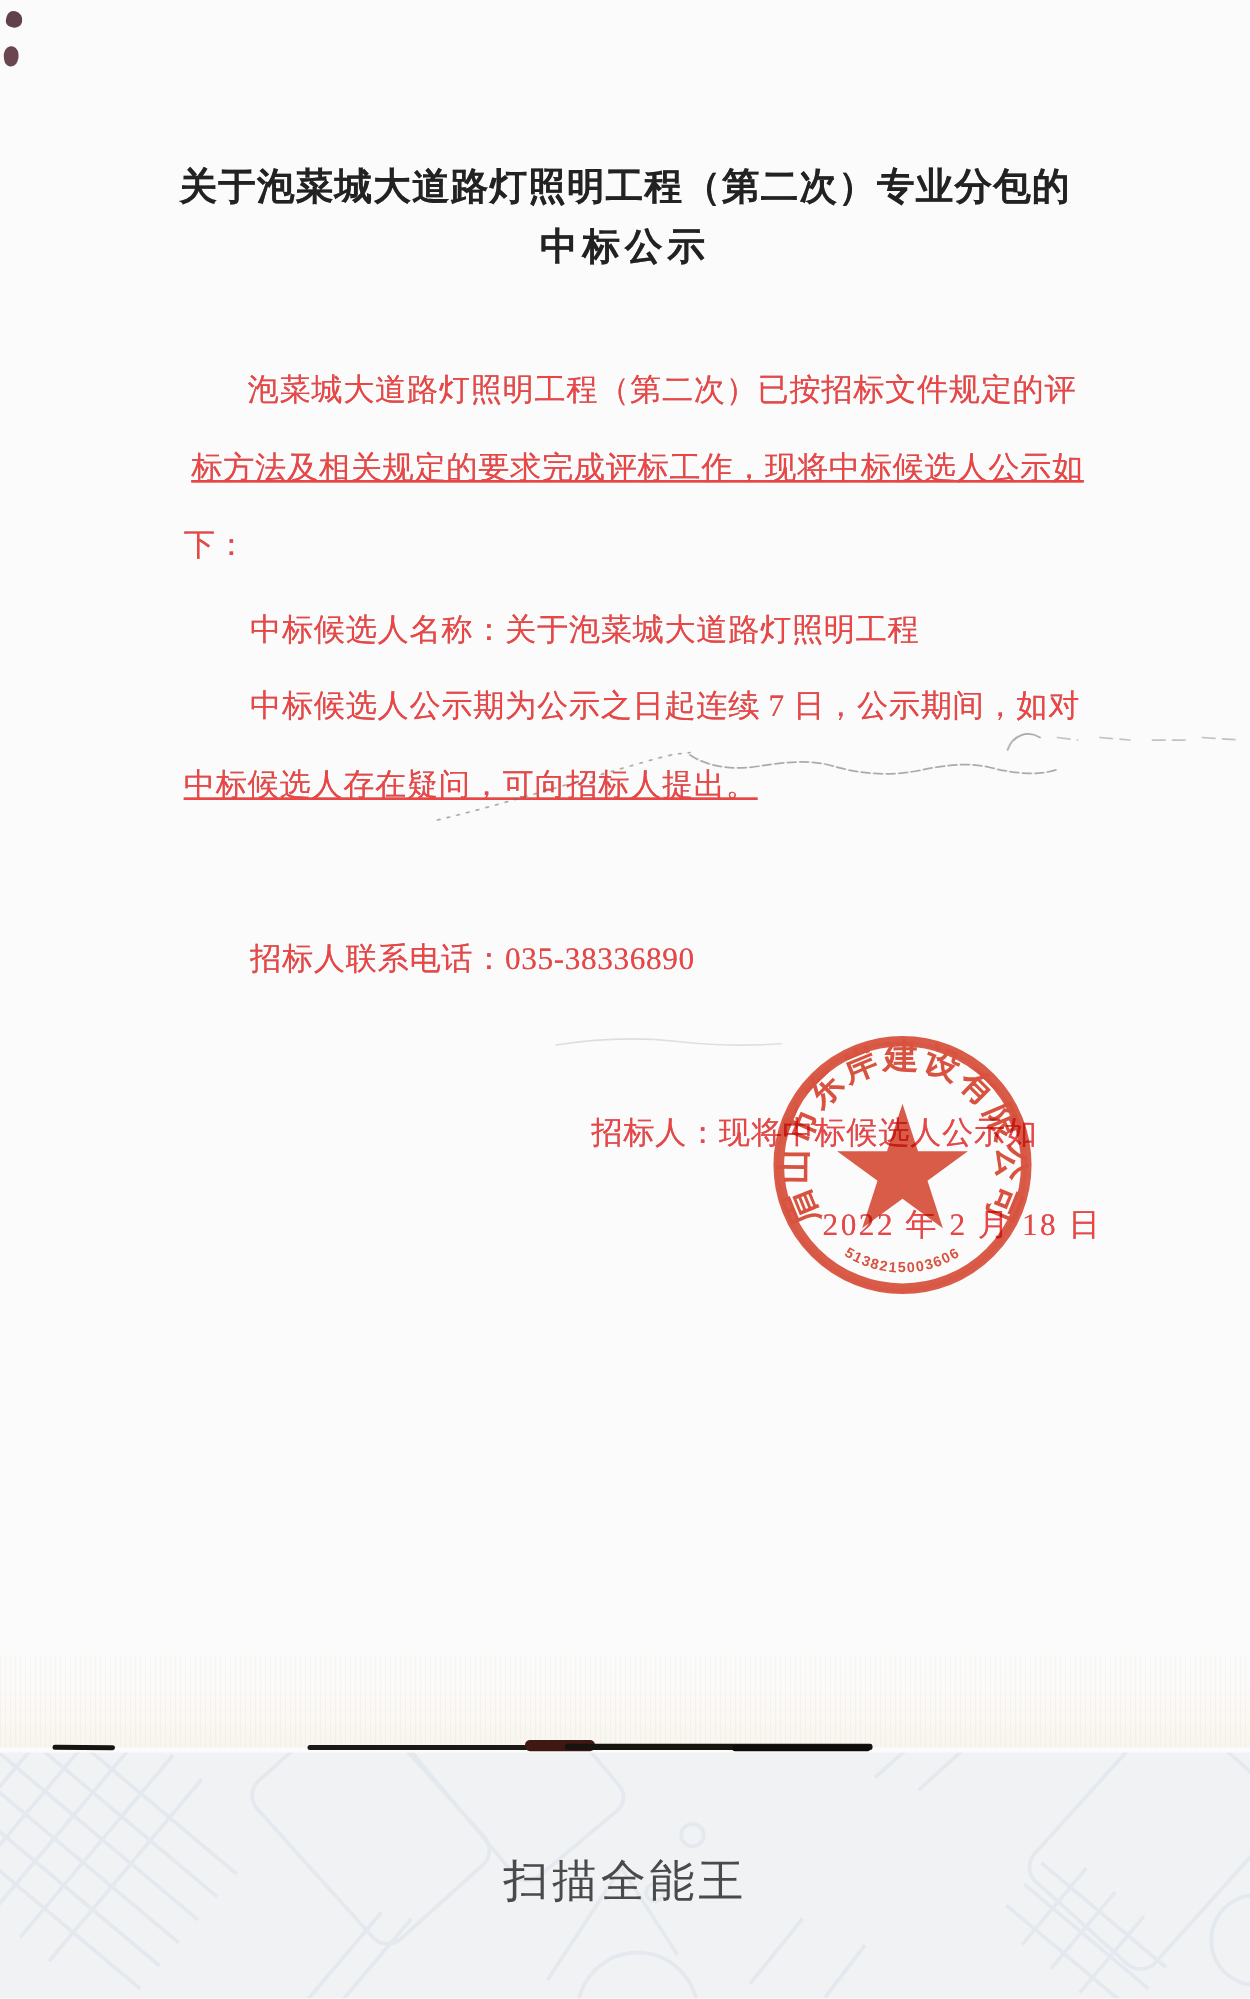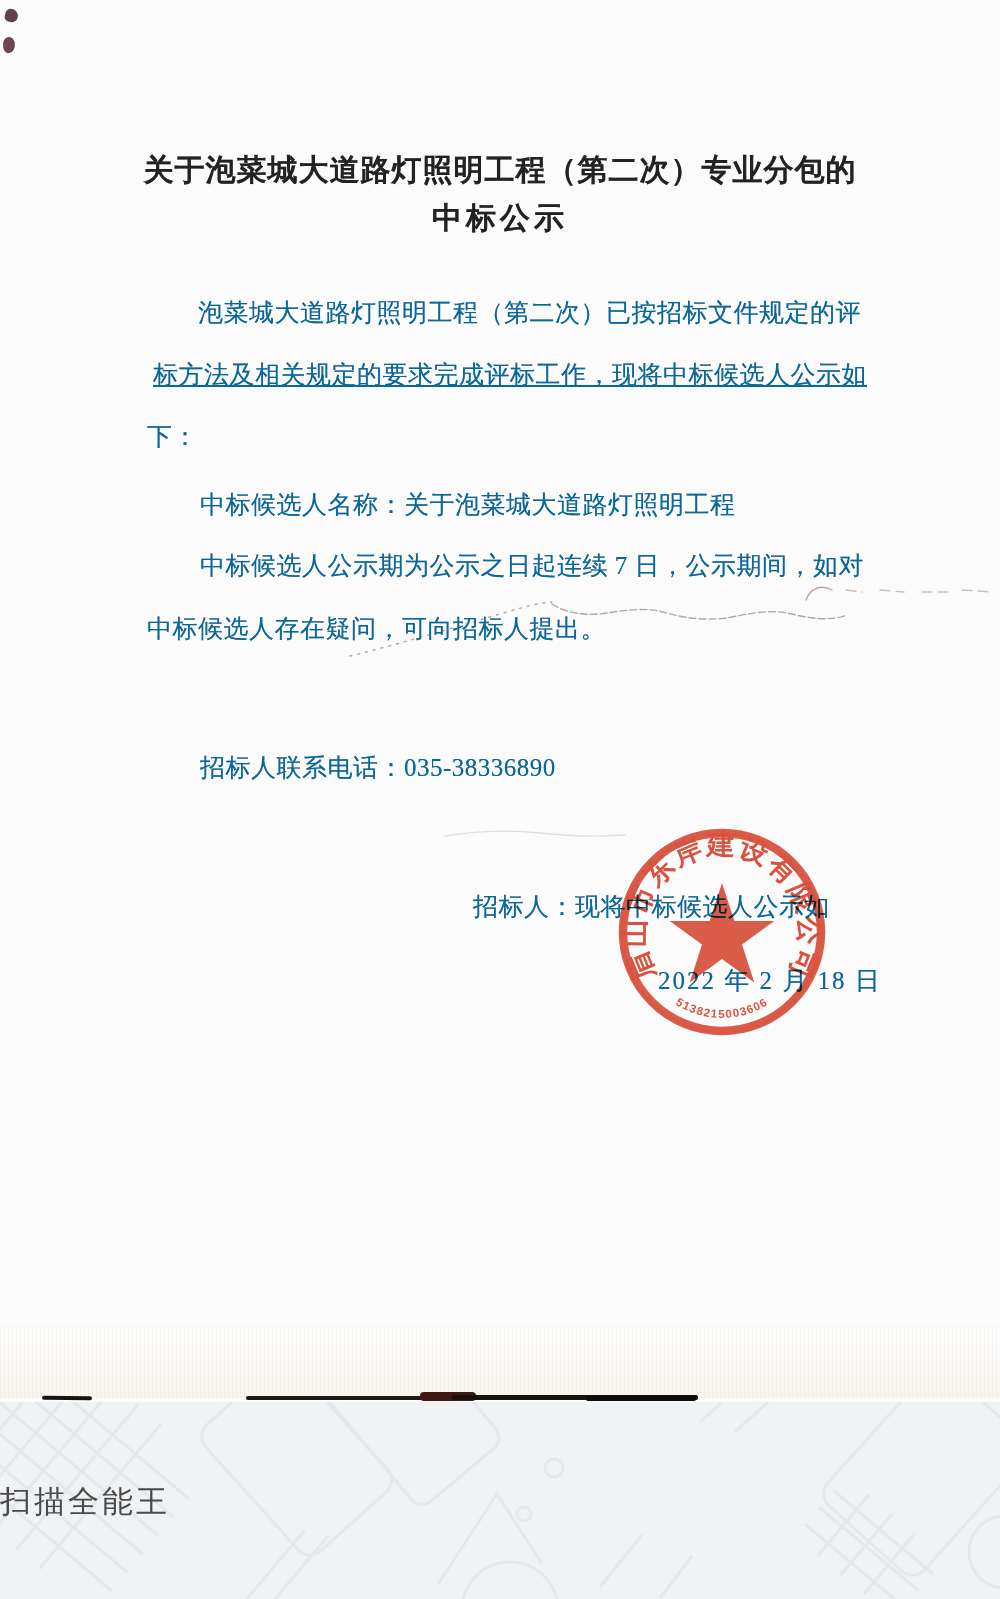--- a/index.html
+++ b/index.html
@@ -10,36 +10,35 @@
     overflow:hidden;
     font-family:"Liberation Serif", serif;
     color:#262626;
   }
   
   .title{
     position:absolute;left:0;width:1000px;text-align:center;
     font-size:30px;font-weight:600;line-height:40px;
     color:#222;letter-spacing:1px;
     text-shadow:0 0 0.5px rgba(40,40,40,.55);
-    margin-top:20px;
   }
   .title1{top:130px;}
   .title2{top:178px;letter-spacing:4px;}
   .bodyline{
     position:absolute;height:32px;line-height:32px;
-    font-size:25px;letter-spacing:0.5px;color:#0369a1;
+    font-size:25px;letter-spacing:0.5px;color:#ef4444;
     text-shadow:0 0 0.5px rgba(40,40,40,.5);
     white-space:nowrap;
   }
   .l0{left:198px;top:297px;}
   .l1{left:153px;top:359px;text-decoration:underline;}
   .l2{left:147px;top:421px;}
   .l3{left:200px;top:489px;}
   .l4{left:200px;top:550px;}
-  .l5{left:147px;top:613px;}
+  .l5{left:147px;top:613px;text-decoration:underline;}
   .l6{left:200px;top:752px;}
   .l7{left:473px;top:891px;}
   .l8{left:658px;top:965px;letter-spacing:2px;}
   
   .mark{position:absolute;opacity:.85;}
   .mark1{left:5px;top:9px;width:13px;height:13px;background:#47212a;border-radius:45% 60% 50% 40%;transform:rotate(14deg);}
   .mark2{left:3px;top:37px;width:12px;height:16px;background:#512530;border-radius:55% 45% 60% 40%;transform:rotate(-8deg);}
   .streaks{
     position:absolute;left:0;top:1324px;width:1000px;height:74px;
     background:
@@ -57,23 +56,23 @@
   .seal-svg{position:absolute;left:585px;top:795px;mix-blend-mode:multiply;opacity:.9;filter:blur(.3px);}
   
   .crease-svg{position:absolute;left:0;top:0;pointer-events:none;}
   
   .footer{
     position:absolute;left:0;top:1402px;width:1000px;height:197px;
     background:#f1f2f4;overflow:hidden;
   }
   .wm-svg{position:absolute;left:0;top:0;}
   .wm-text{
-    position:absolute;left:0;top:79px;width:1000px;text-align:left;
+    position:absolute;left:0;top:79px;width:1000px;text-align:center;
     font-family:"Liberation Sans", sans-serif;
-    font-size:31px;color:#4a4a4a;letter-spacing:3px;
+    font-size:36px;color:#4a4a4a;letter-spacing:3px;
   }
 </style>
 </head>
 <body>
 
 <div class="page">
 
   <div class="mark mark1"></div>
   <div class="mark mark2"></div>
 

